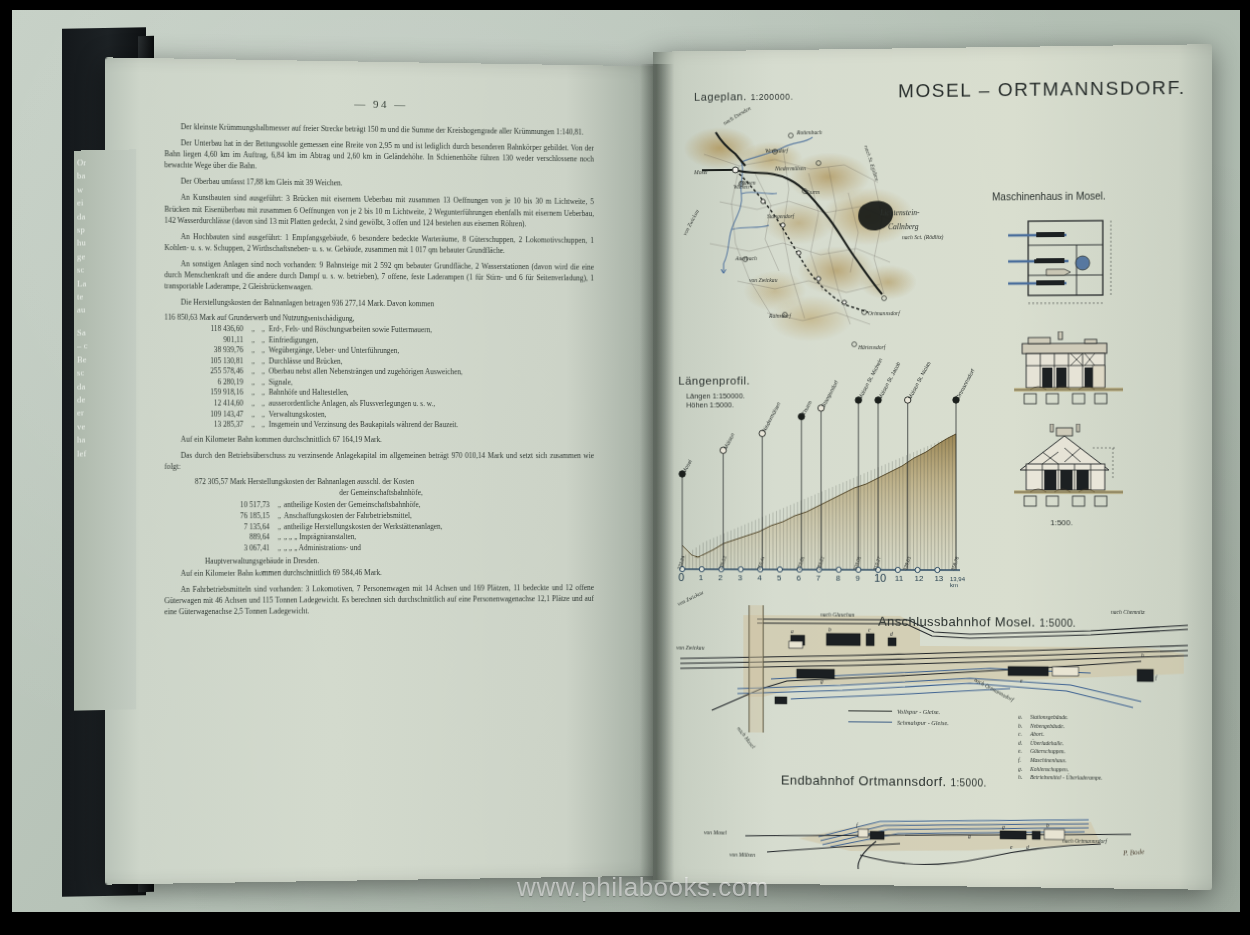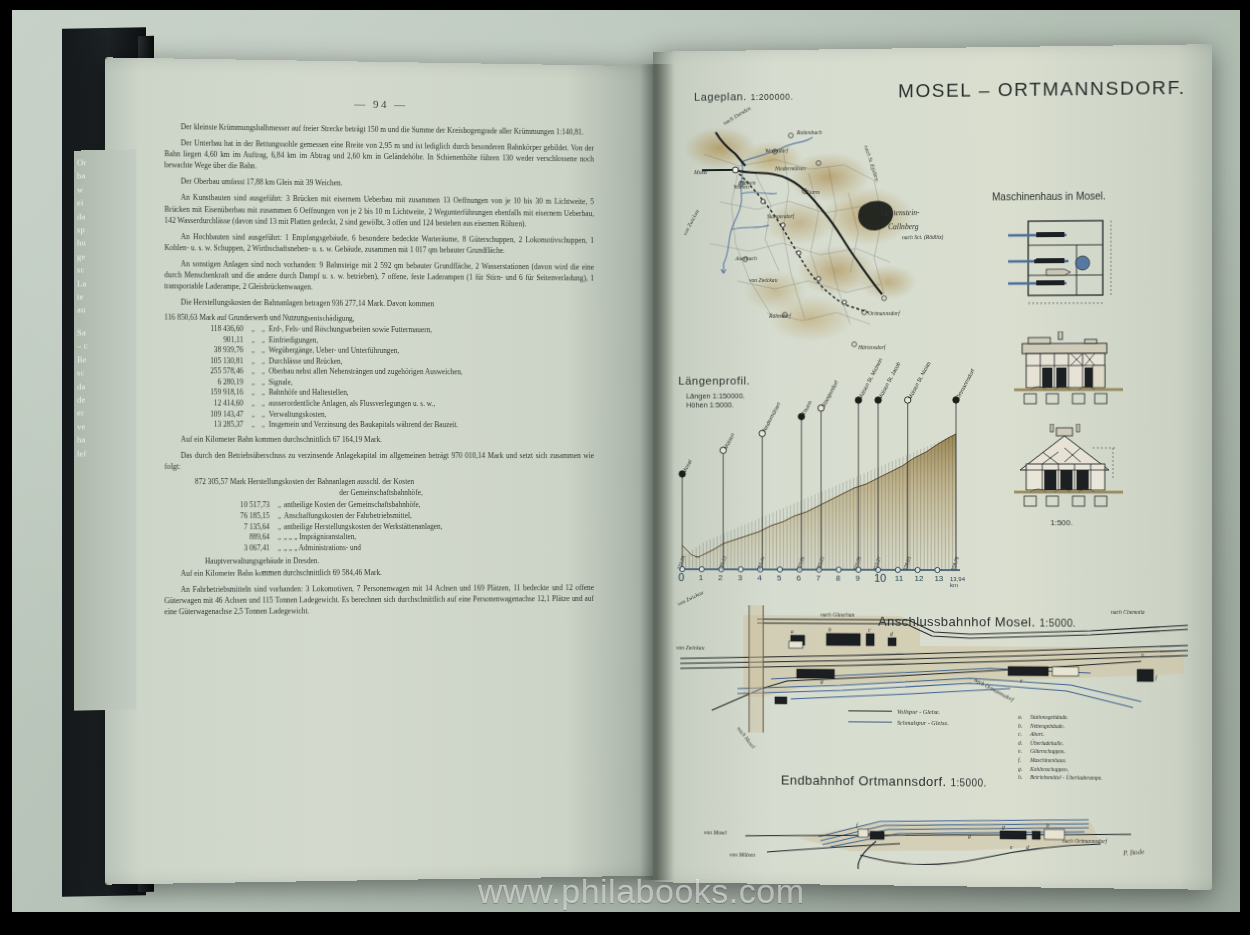--- a/index.html
+++ b/index.html
@@ -195,23 +195,23 @@
   
   .eb-title{position:absolute;left:110px;top:700px;font-size:13px;letter-spacing:.4px;
     font-family:"Liberation Sans",sans-serif;color:#2a312e;white-space:nowrap;}
   .eb-block{position:absolute;left:0px;top:722px;width:520px;height:80px;}
   .signature{position:absolute;left:452px;top:772px;font-size:7px;font-style:italic;
     font-family:"Liberation Serif",serif;color:#4a3f30;transform:rotate(-6deg);}
 
   
   .watermark{
     position:absolute;left:478px;top:872px;width:330px;height:34px;
-    font-family:"Liberation Sans",sans-serif;font-size:34px;letter-spacing:.5px;
+    font-family:"Liberation Sans",sans-serif;font-size:26px;letter-spacing:.5px;
     color:rgba(255,255,255,.55);text-shadow:0 1px 1px rgba(0,0,0,.25);
-    z-index:40;pointer-events:none;white-space:nowrap;
+    z-index:40;pointer-events:none;white-space:nowrap;text-align:center;
   }
 </style>
 </head>
 <body>
 
 <div id="stage">
 
   <div class="backdrop"></div>
 
   <div class="cover"></div>

